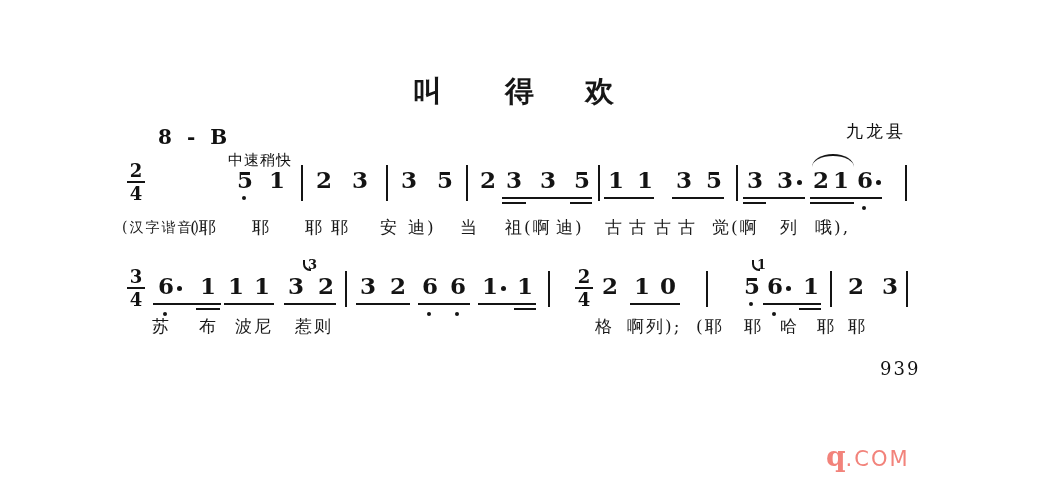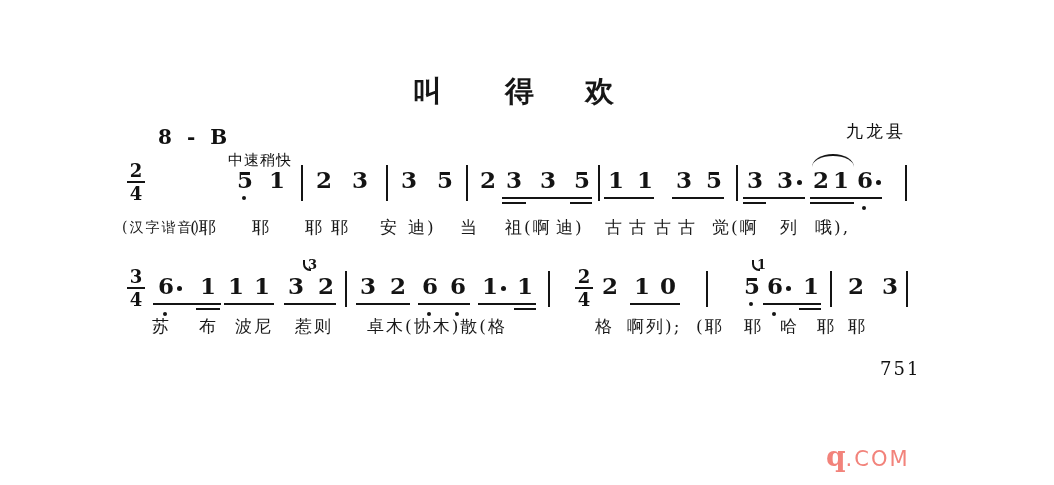--- a/index.html
+++ b/index.html
@@ -168,27 +168,26 @@
     <div class="lyr" style="left: 629px; top: 216px;">古</div>
     <div class="lyr" style="left: 654px; top: 216px;">古</div>
     <div class="lyr" style="left: 678px; top: 216px;">古</div>
     <div class="lyr" style="left: 712px; top: 216px;">觉(啊</div>
     <div class="lyr" style="left: 780px; top: 216px;">列</div>
     <div class="lyr" style="left: 815px; top: 216px;">哦),</div>
     <div class="lyr" style="left: 152px; top: 315px;">苏</div>
     <div class="lyr" style="left: 199px; top: 315px;">布</div>
     <div class="lyr" style="left: 235px; top: 315px;">波尼</div>
     <div class="lyr" style="left: 295px; top: 315px;">惹则</div>
-    <div class="lyr" style="left: 367px; top: 315px;">卓木(协木)散(格</div>
     <div class="lyr" style="left: 595px; top: 315px;">格</div>
     <div class="lyr" style="left: 627px; top: 315px;">啊列);</div>
     <div class="lyr" style="left: 696px; top: 315px;">(耶</div>
     <div class="lyr" style="left: 744px; top: 315px;">耶</div>
     <div class="lyr" style="left: 780px; top: 315px;">哈</div>
     <div class="lyr" style="left: 817px; top: 315px;">耶</div>
     <div class="lyr" style="left: 848px; top: 315px;">耶</div>
   </div>
 
-<div class="pagenum">751</div>
+<div class="pagenum">939</div>
 <div class="watermark" style="color: rgb(242, 131, 123);">
   <span class="wm-lead">q</span>
     <span class="wm-suffix">.COM</span>
 </div>
 
 </body></html>

